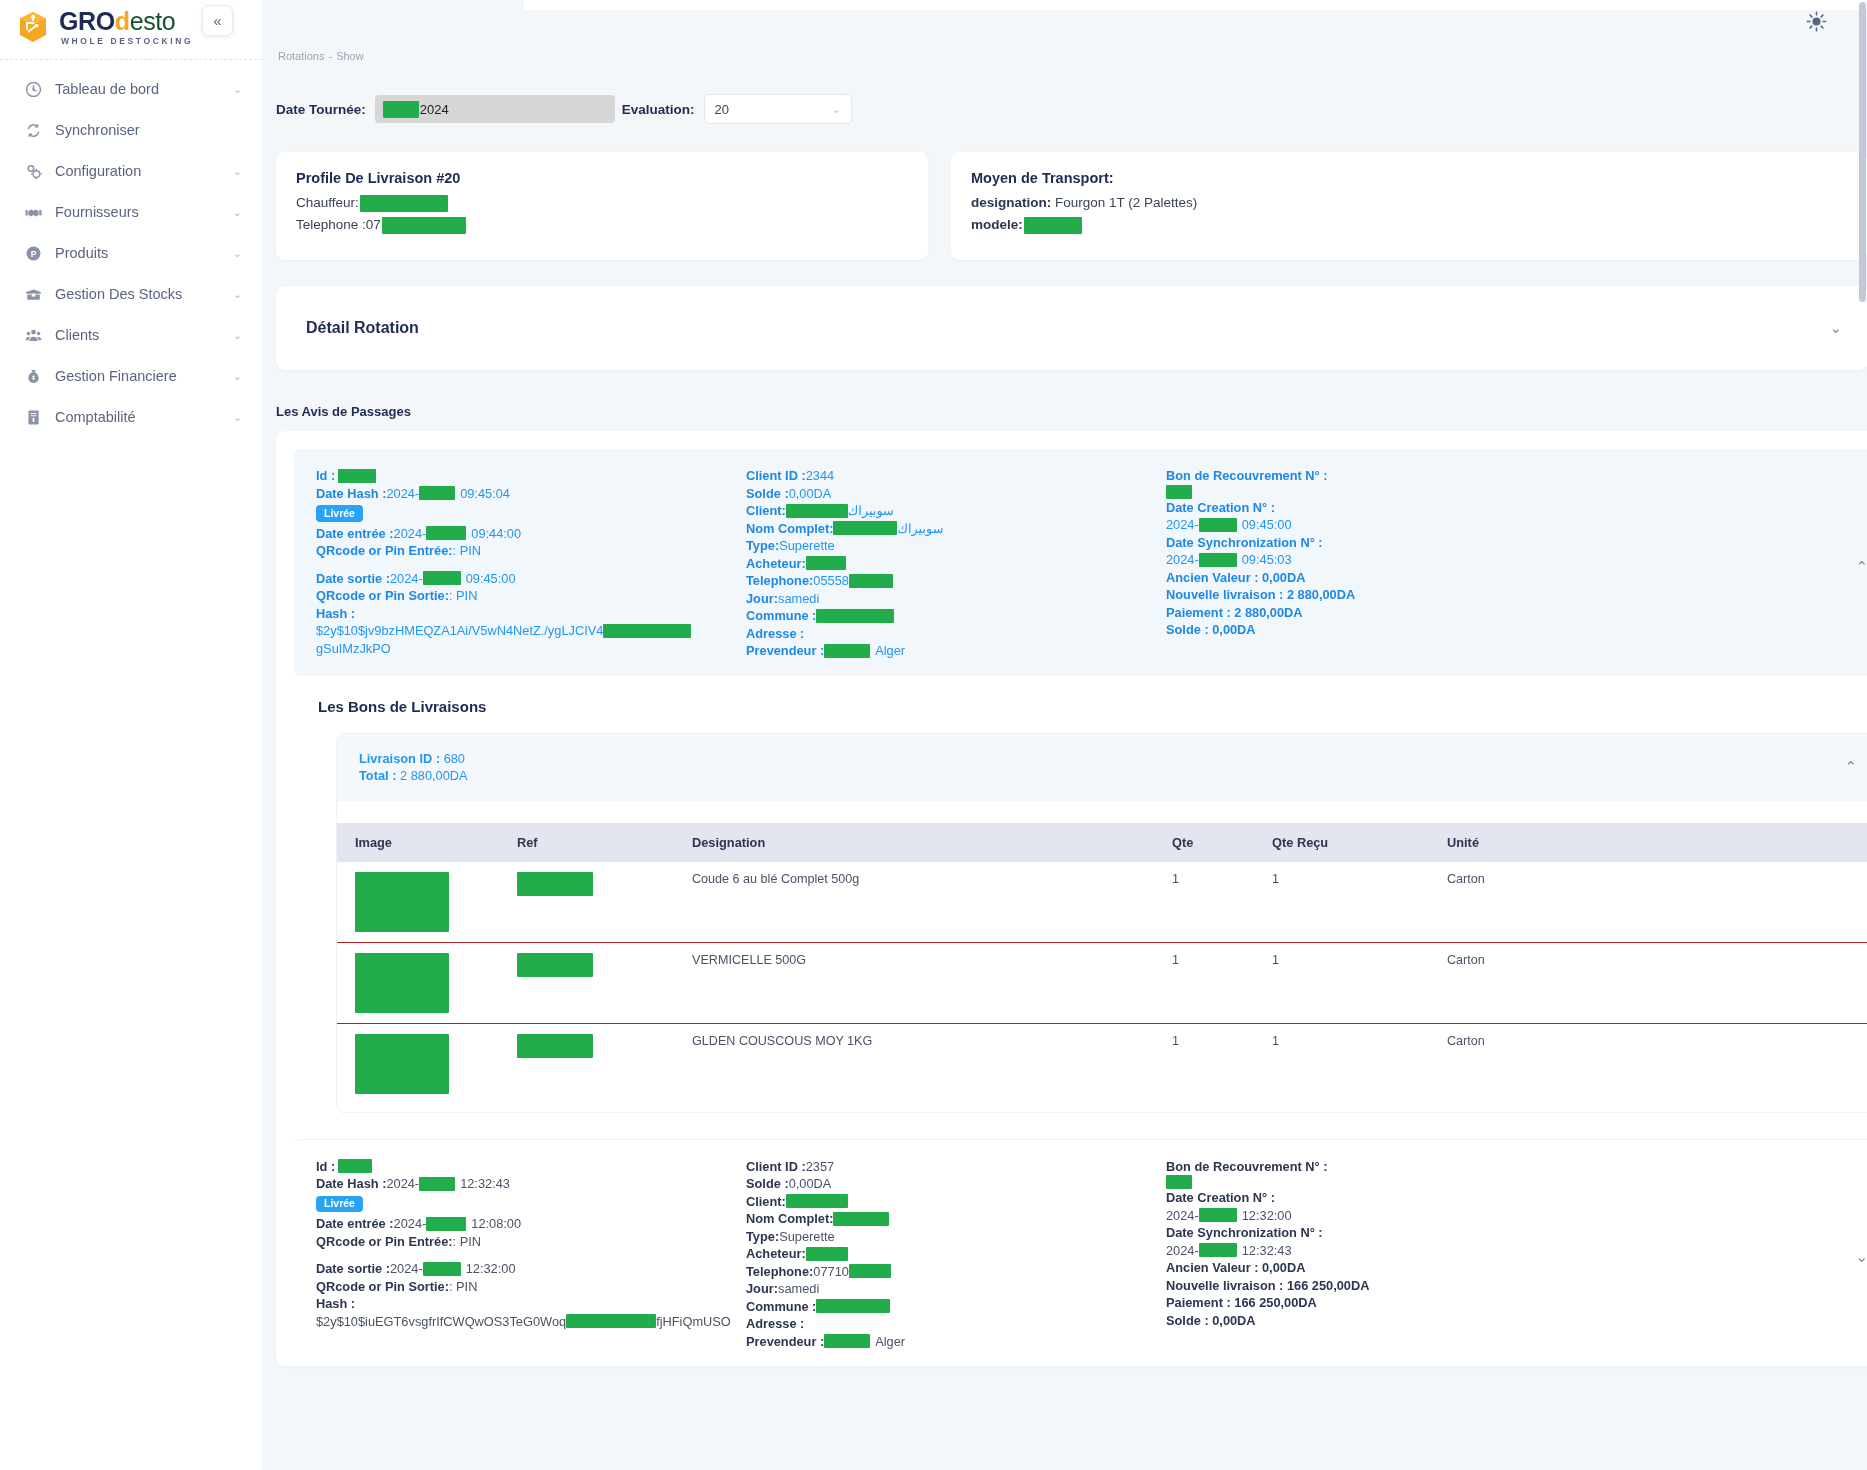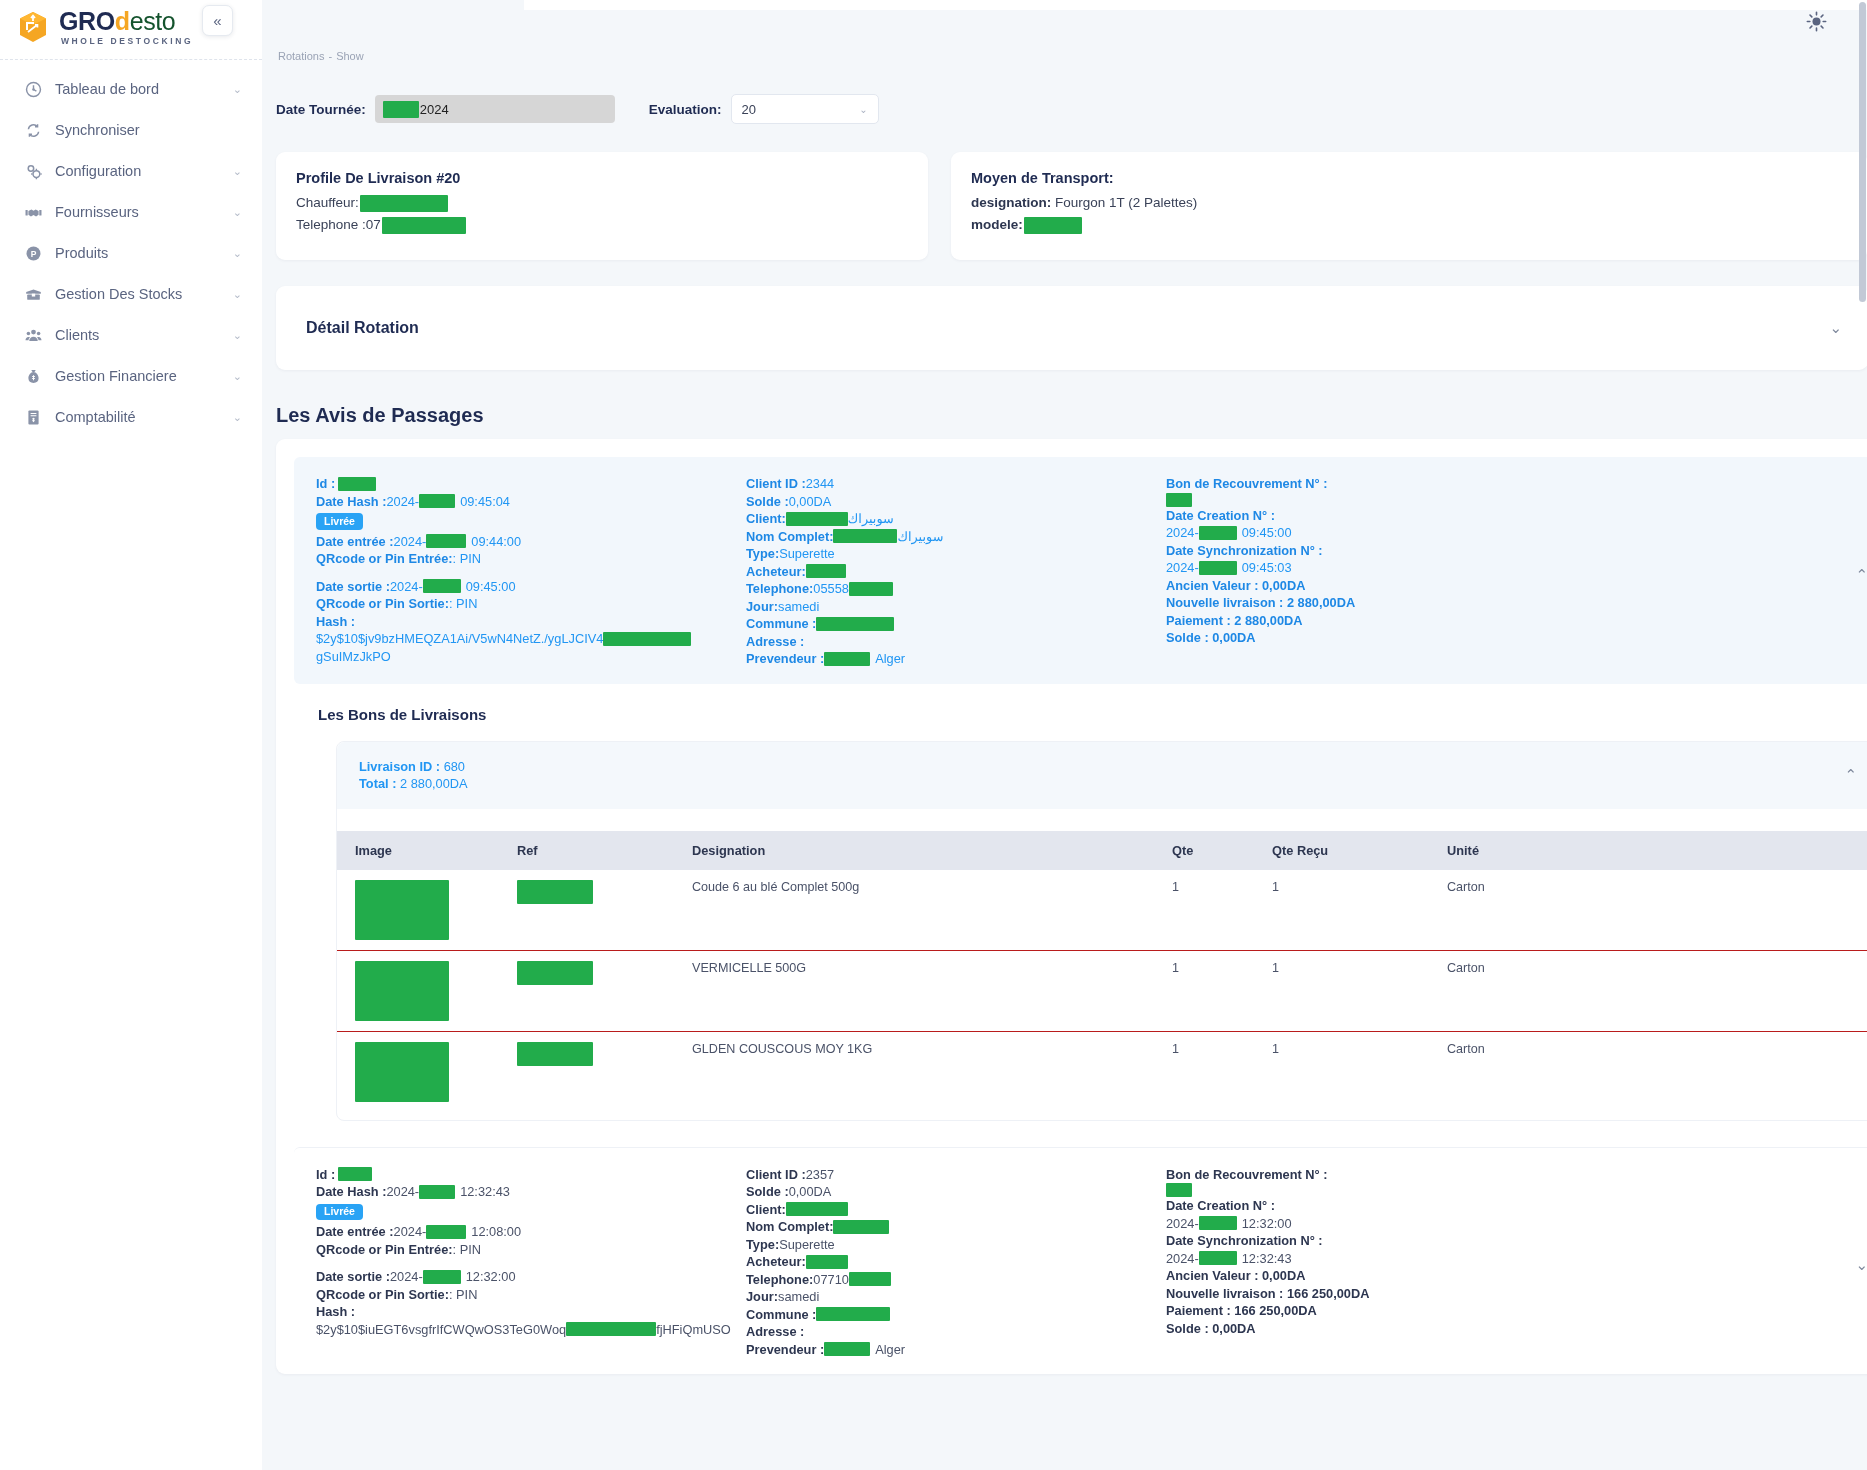--- a/index.html
+++ b/index.html
@@ -95,21 +95,21 @@
   }
   .pg-amounts { font-size: 24px; font-weight: 700; color: #1f2b52; }
   .crumb {
     font-size: 11px; color: #9aa3b5; margin-top: 6px; padding-left: 2px;
   }
   .crumb a { color: #9aa3b5; text-decoration: none; cursor: pointer; }
   .crumb .sep { margin: 0 4px; }
 
   
   .filters {
-    display: flex; align-items: center; gap: 34px;
+    display: flex; align-items: center; gap: 7px;
     padding: 32px 0 0 14px;
   }
   .f-group { display: flex; align-items: center; gap: 9px; }
   .f-label { font-size: 13.5px; color: #1f2b52; font-weight: 600; }
   .date-field {
     width: 240px; height: 28px; background: #d6d6d6; border-radius: 4px;
     display: flex; align-items: center; padding: 0 8px;
     font-size: 13px; color: #222;
   }
   .date-field .redact { width: 36px; height: 17px; margin-right: 1px; }
@@ -143,21 +143,21 @@
     border-radius: 9px; padding: 26px 26px 26px 30px;
     display: flex; align-items: center; justify-content: space-between;
     box-shadow: 0 1px 3px rgba(30,40,70,.05);
     min-height: 84px;
   }
   .acc-t { font-size: 16px; font-weight: 600; color: #1f2b52; }
   .acc-c { color: #7d879b; font-size: 15px; }
 
   
   .sec-title {
-    font-size: 20px; font-weight: 700; color: #1f2b52;
+    font-size: 13px; font-weight: 700; color: #1f2b52;
     margin: 34px 0 12px 14px;
   }
   .avis-wrap {
     margin-left: 14px; width: 1620px; background: #fff; border-radius: 9px;
     padding: 18px 18px 0 18px; box-shadow: 0 1px 3px rgba(30,40,70,.05);
   }
   .avis-head {
     background: #f2f7fc; border-radius: 6px; padding: 18px 20px 16px 22px;
     display: flex; position: relative; min-height: 160px;
   }

